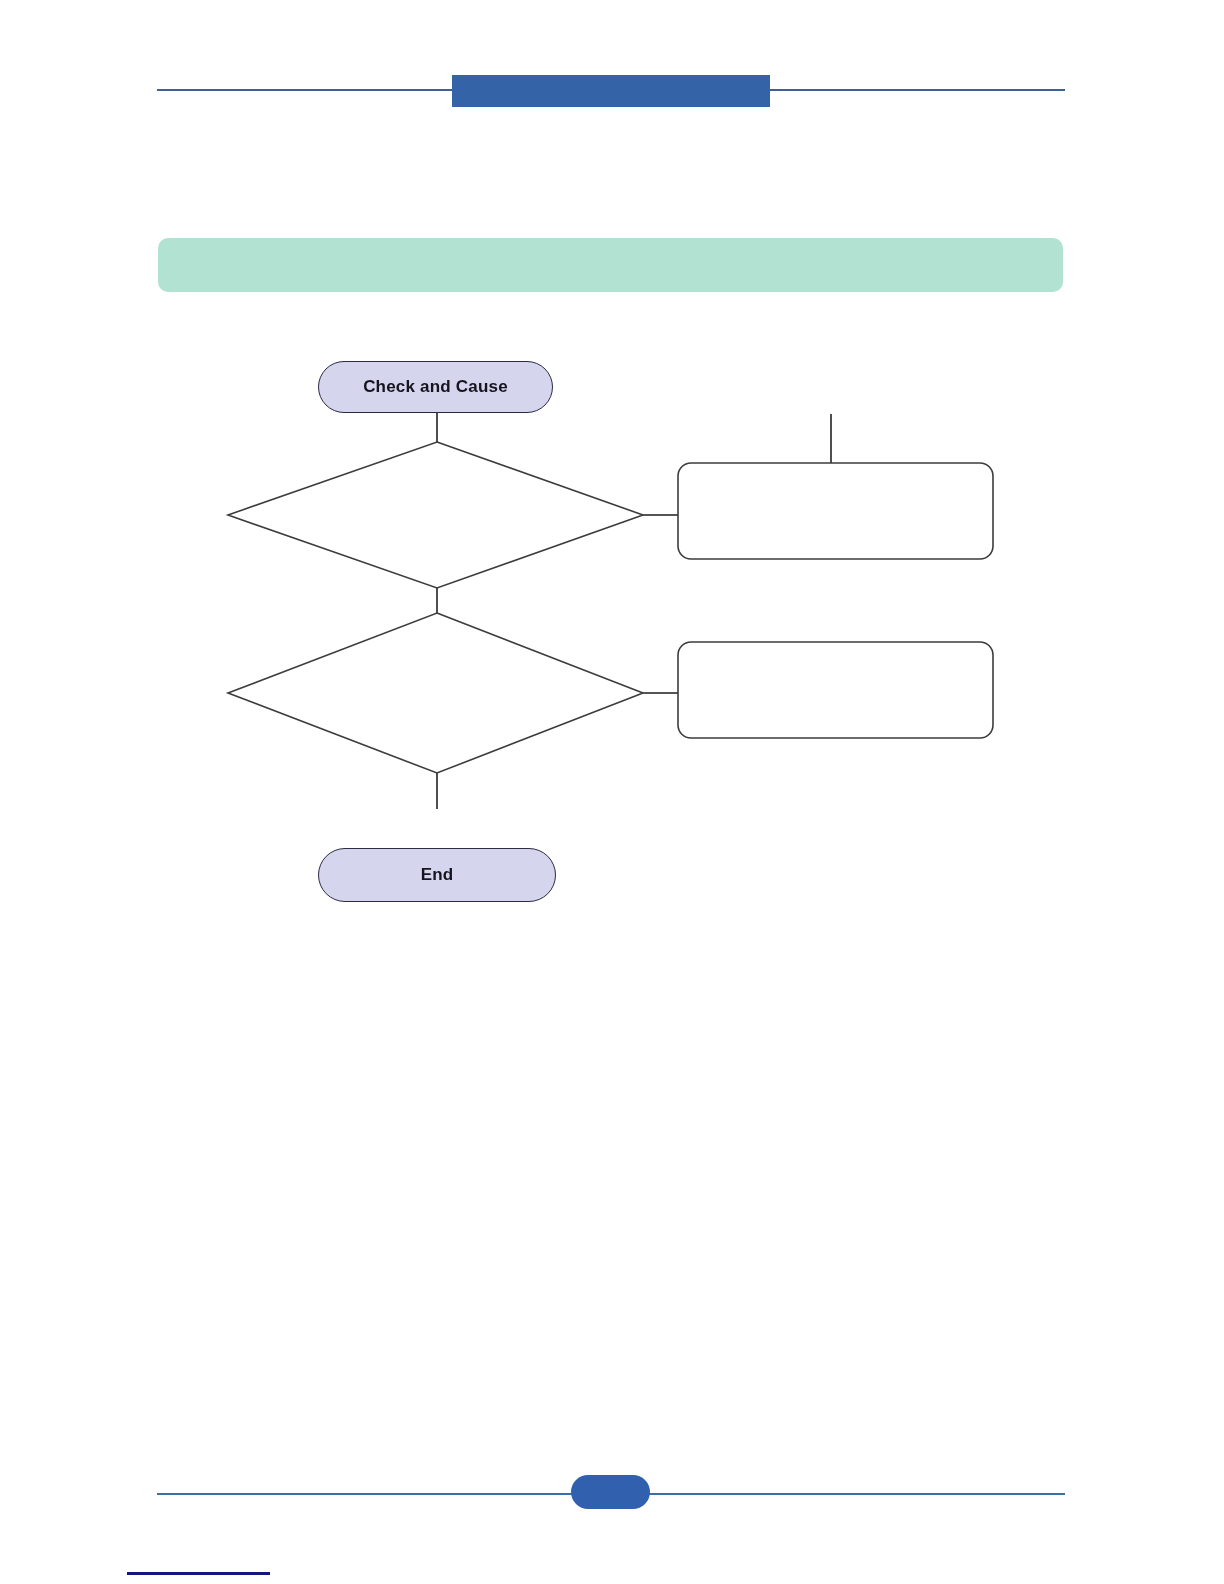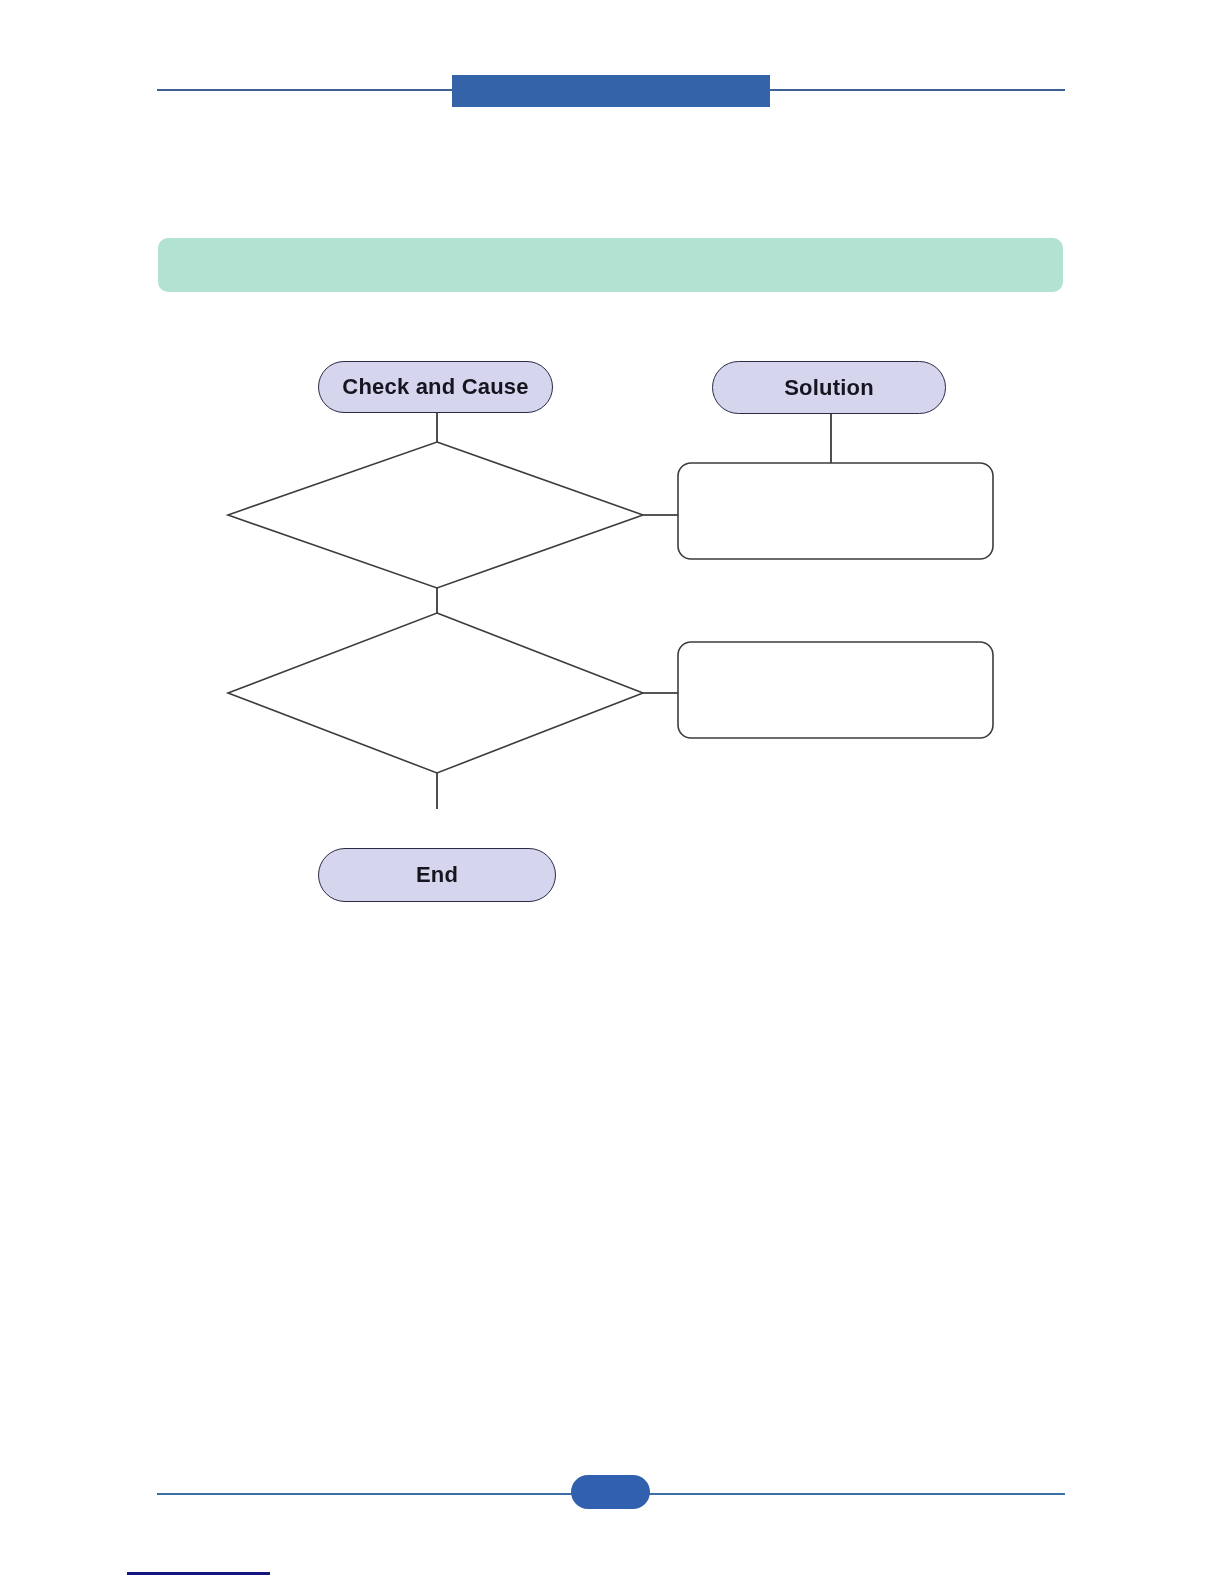--- a/index.html
+++ b/index.html
@@ -47,21 +47,21 @@
 
   .terminator {
     position: absolute;
     background: #d5d5ee;
     border: 1.6px solid #2b2b45;
     border-radius: 27px;
     display: flex;
     align-items: center;
     justify-content: center;
     font-weight: bold;
-    font-size: 22px;
+    font-size: 17px;
     color: #15151f;
     letter-spacing: 0.2px;
     box-sizing: border-box;
   }
   .terminator.start    { left: 318px; top: 361px; width: 235px; height: 52px; }
   .terminator.solution { left: 712px; top: 361px; width: 234px; height: 53px; }
   .terminator.end      { left: 318px; top: 809px; width: 238px; height: 54px; margin-top: 39px; }
 
   
   .footer-rule {
@@ -113,23 +113,20 @@
     <path class="flow-link" d="M643,693 L678,693"></path>
 
     <rect class="flow-shape" x="678" y="642" width="315" height="96" rx="13"></rect>
 
     <path class="flow-line" d="M437,773 L437,809"></path>
   </svg>
 
   <div class="terminator start">
     <span>Check and Cause</span>
   </div>
-  <div class="terminator solution">
-    <span>Solution</span>
-  </div>
   <div class="terminator end">
     <span>End</span>
   </div>
 
   <div class="footer-rule"></div>
   <div class="page-pill"></div>
   <div class="footnote-rule"></div>
 
 </div>
 

